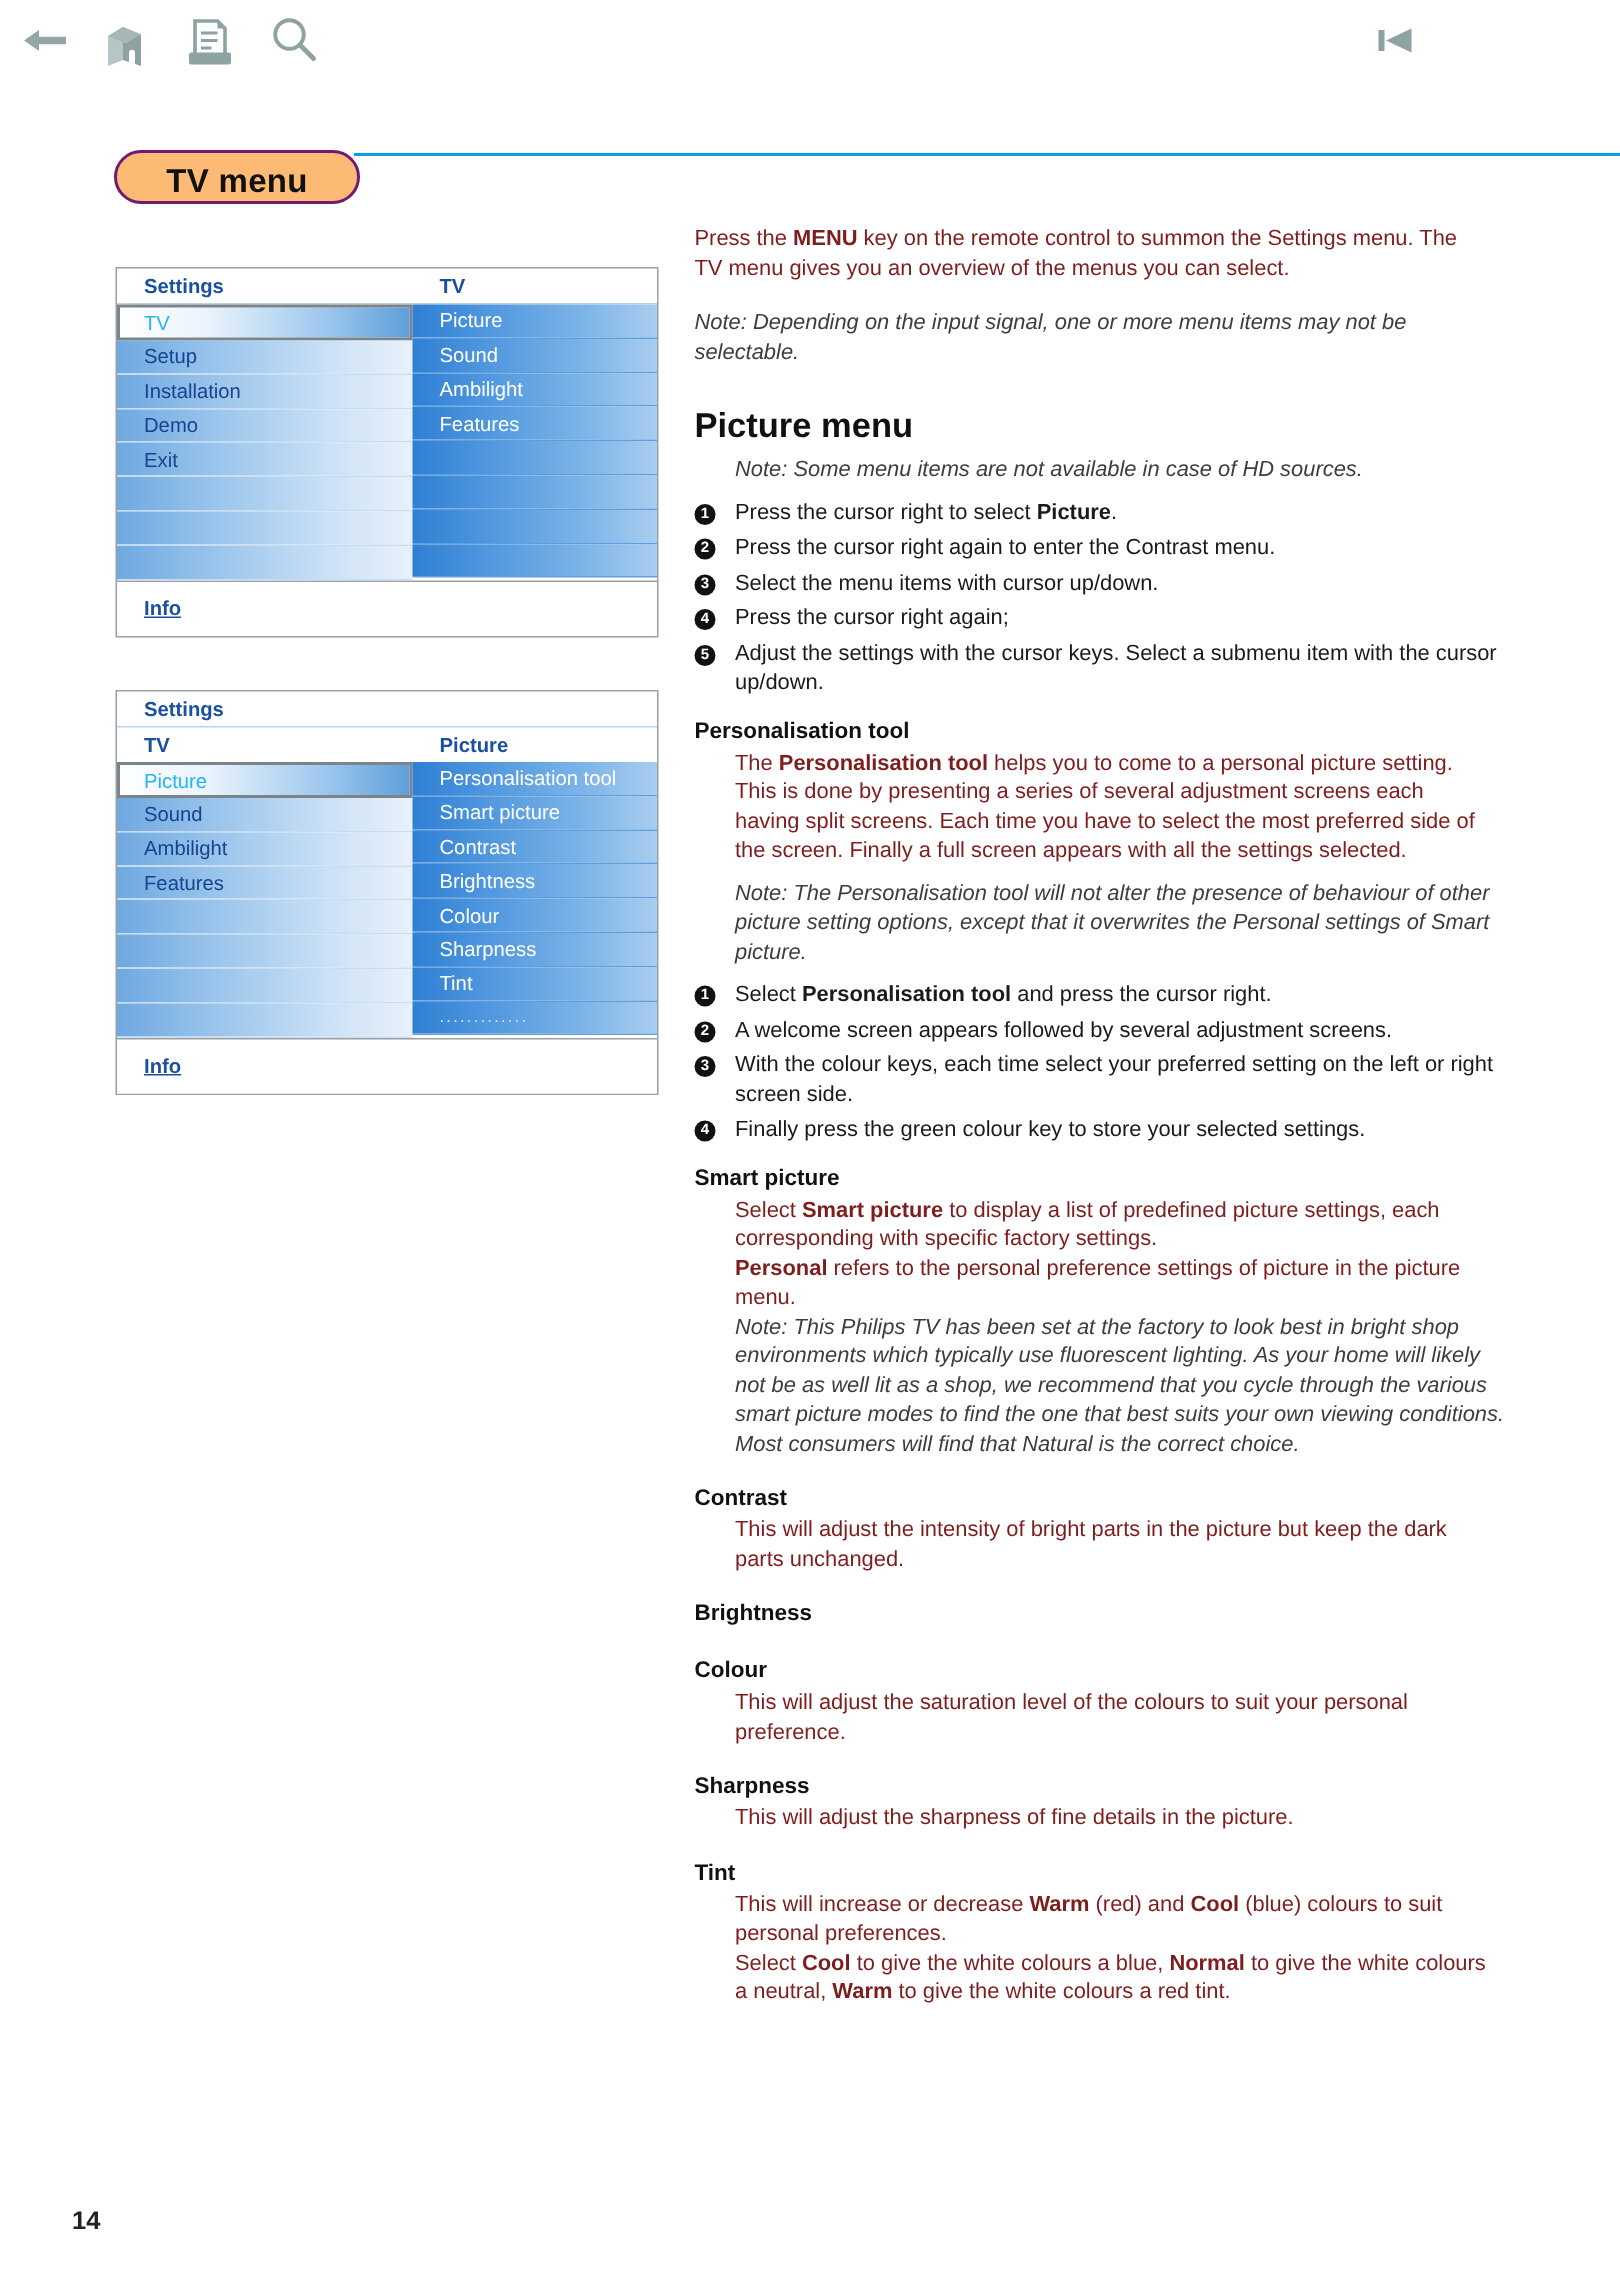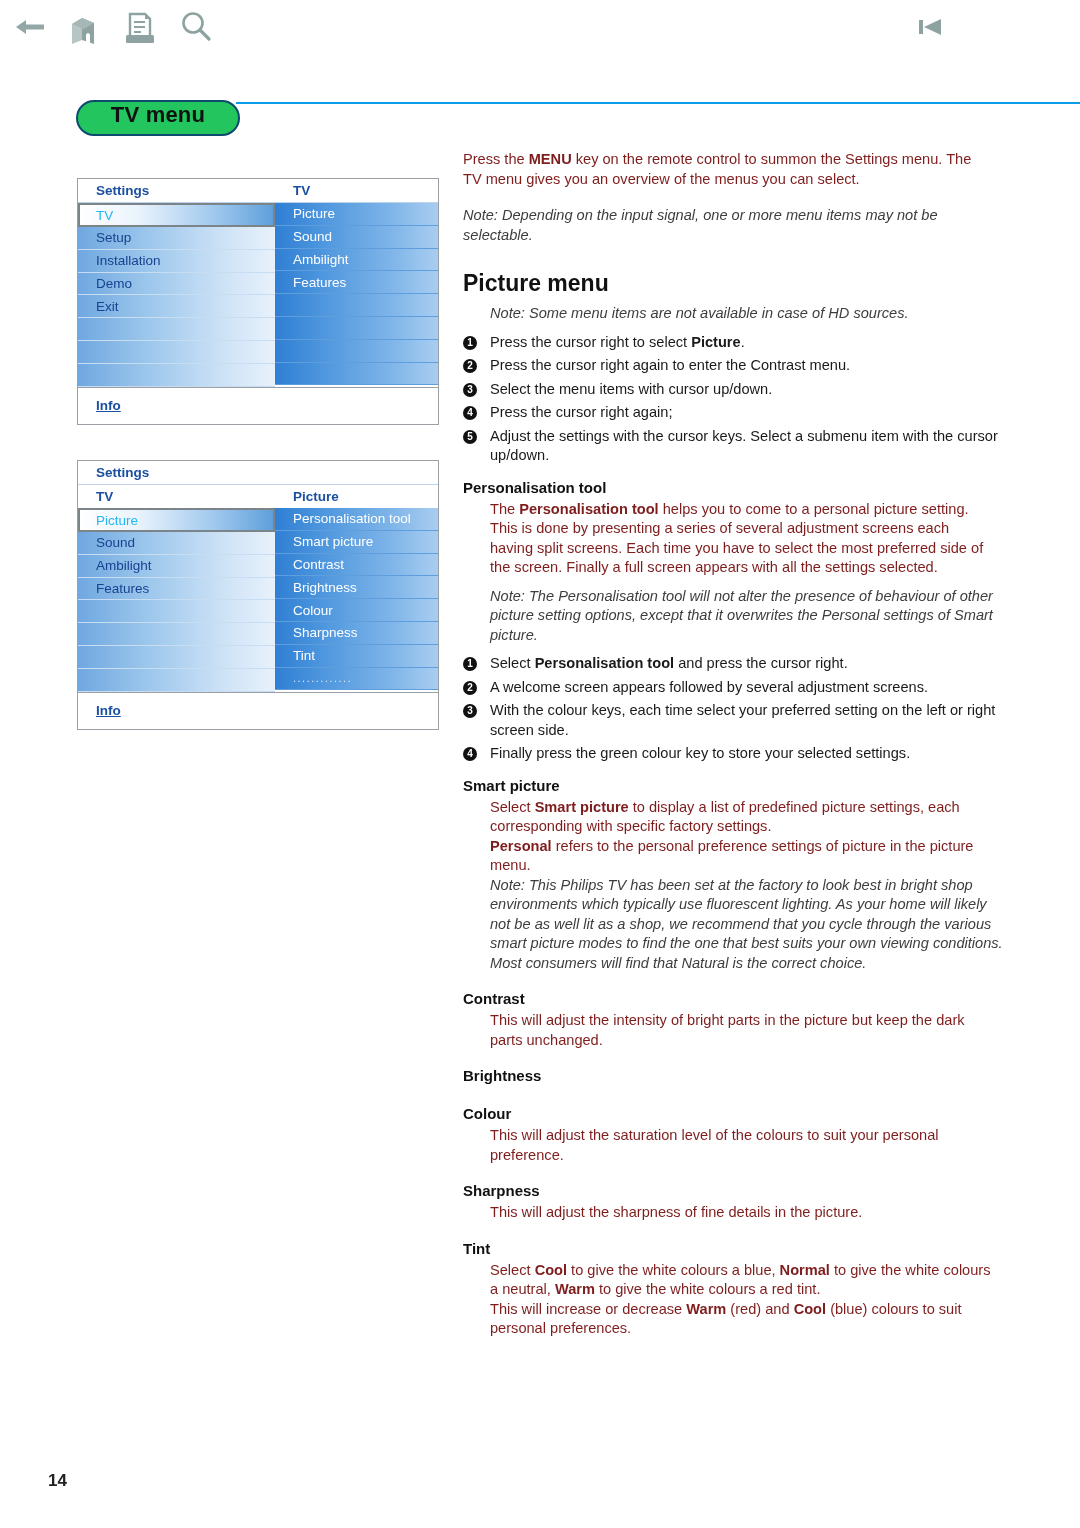--- a/index.html
+++ b/index.html
@@ -43,26 +43,26 @@
   .title-rule {
     position: absolute;
     left: 160px; top: 2px;
     width: 846px; height: 2px;
     background: #0b9ee8;
   }
   .title-pill {
     position: absolute;
     left: 0; top: 0;
     width: 164px; height: 36px;
-    border: 2px solid #0c4a6e;
+    border: 2px solid #701a75;
     border-radius: 20px;
-    background: #22c55e;
+    background: #fdba74;
     box-sizing: border-box;
     display: flex;
-    align-items: flex-start;
+    align-items: flex-end;
     justify-content: center;
   }
   .title-pill span {
     font-size: 22px;
     font-weight: bold;
     letter-spacing: .2px;
     color: #111;
   }
 
   
@@ -405,18 +405,18 @@
   <div class="gap-md"></div>
   <h3 class="sub">Colour</h3>
   <p class="p indent">This will adjust the saturation level of the colours to suit your personal preference.</p>
 
   <div class="gap-md"></div>
   <h3 class="sub">Sharpness</h3>
   <p class="p indent">This will adjust the sharpness of fine details in the picture.</p>
 
   <div class="gap-md"></div>
   <h3 class="sub">Tint</h3>
+  <p class="p indent"><span>This will increase or decrease </span><b>Warm</b><span> (red) and </span><b>Cool</b><span> (blue) colours to suit personal preferences.</span></p>
   <p class="p indent"><span>Select </span><b>Cool</b><span> to give the white colours a blue, </span><b>Normal</b><span> to give the white colours a neutral, </span><b>Warm</b><span> to give the white colours a red tint.</span></p>
-  <p class="p indent"><span>This will increase or decrease </span><b>Warm</b><span> (red) and </span><b>Cool</b><span> (blue) colours to suit personal preferences.</span></p>
 
 </div>
 
 <div class="pageno">14</div>
 
 </body></html>

